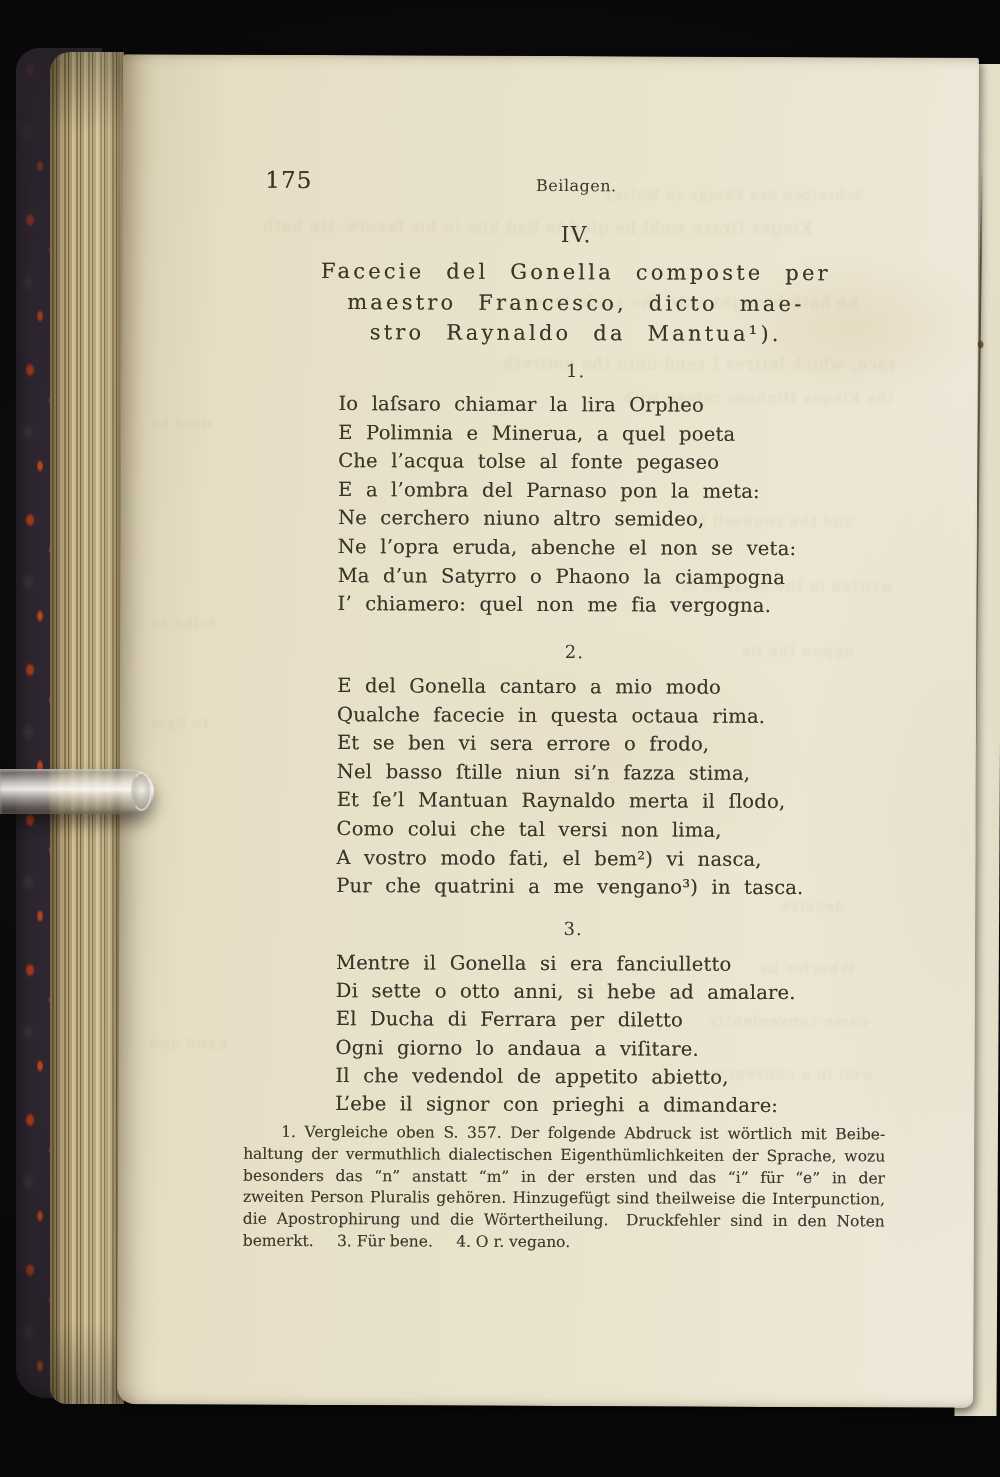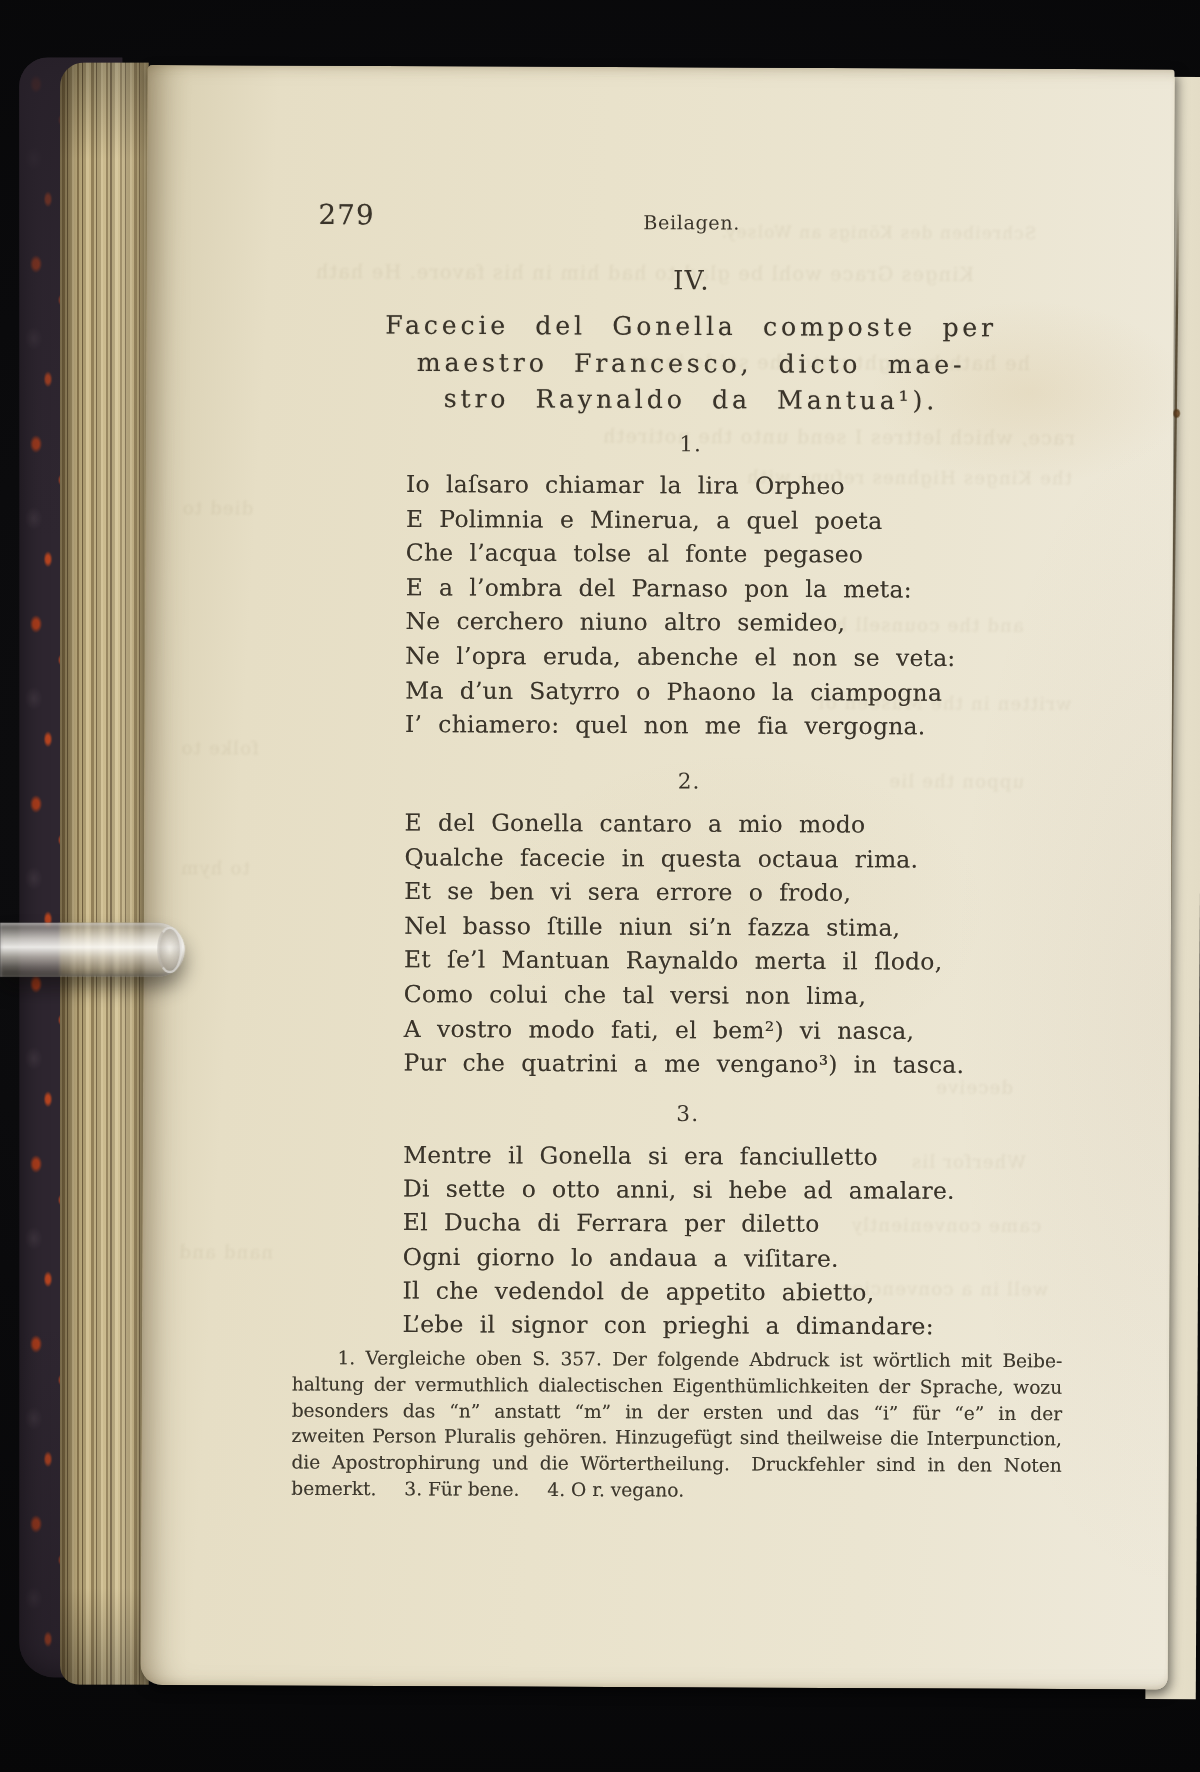--- a/index.html
+++ b/index.html
@@ -127,21 +127,21 @@
     <div class="ghost" style="left:30px;top:360px;font-size:15px;">died to</div>
     <div class="ghost" style="left:30px;top:660px;font-size:15px;">to hym</div>
     <div class="ghost" style="left:660px;top:840px;font-size:15px;">deceive</div>
     <div class="ghost" style="left:640px;top:902px;font-size:15px;">Wherfor lis</div>
     <div class="ghost" style="left:580px;top:1008px;font-size:15px;">well in a convencion</div>
     <div class="ghost" style="left:590px;top:955px;font-size:15px;">came conveniently</div>
     <div class="ghost" style="left:30px;top:980px;font-size:15px;">nand and</div>
 
     <div class="inkwrap">
 
-      <div class="pagenum">279</div>
+      <div class="pagenum">175</div>
       <div class="runhead">Beilagen.</div>
 
       <div class="centercol section">IV.</div>
 
       <div class="centercol title">
         <div>Facecie del Gonella composte per</div>
         <div>maestro Francesco, dicto mae-</div>
         <div>stro Raynaldo da Mantua¹).</div>
       </div>
 

